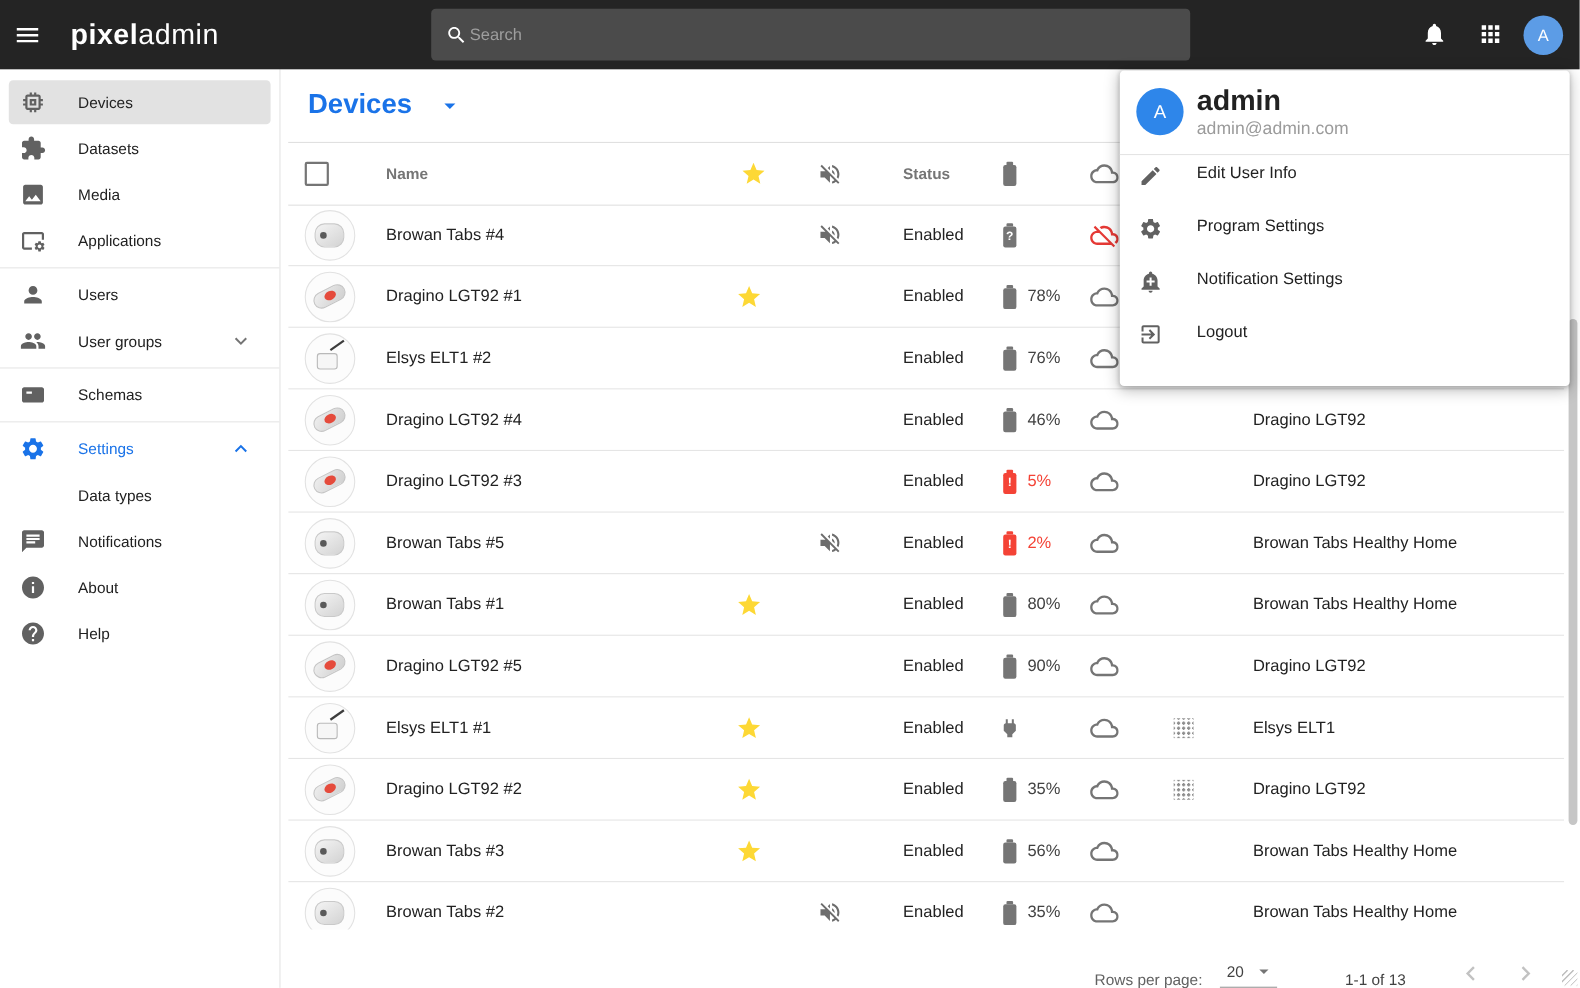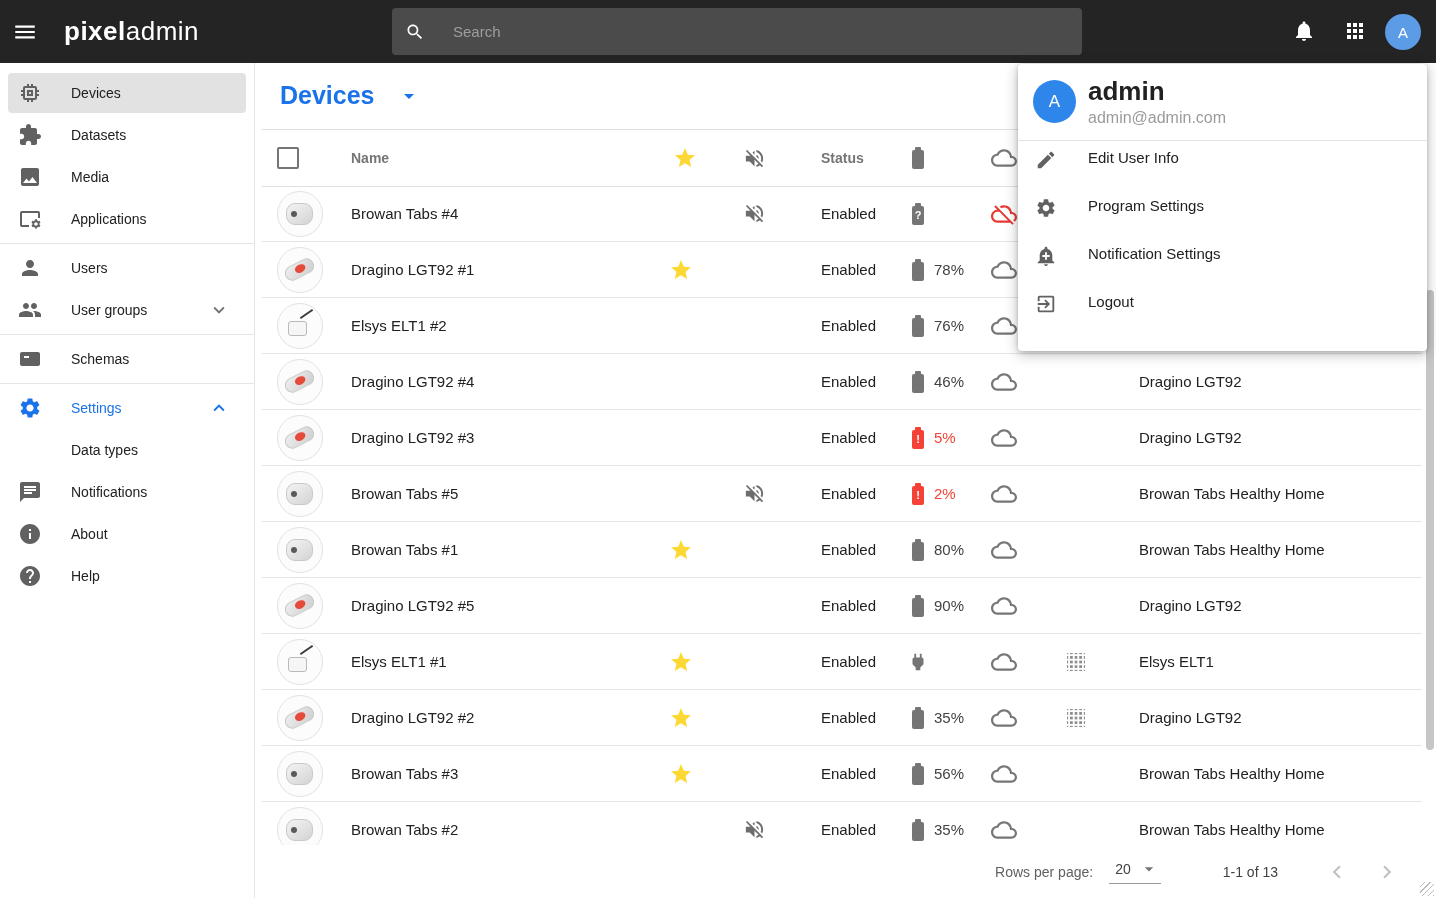--- a/index.html
+++ b/index.html
@@ -7,21 +7,21 @@
     -webkit-font-smoothing:antialiased;}
   svg{display:block}
   
   .topbar{position:absolute;left:0;top:0;width:1436px;height:63px;background:#242424;z-index:40;}
   .hamburger{position:absolute;left:12px;top:19px;width:26px;height:26px;color:#fff;cursor:pointer}
   .logo{position:absolute;left:64px;top:16px;font-size:26px;color:#fff;letter-spacing:.5px;cursor:default}
   .logo b{font-weight:700}
   .logo span{font-weight:300}
   .search{position:absolute;left:392px;top:8px;width:690px;height:47px;background:#4b4b4b;border-radius:4px;display:flex;align-items:center;}
   .search .s-icon{margin-left:13px;color:#fff}
-  .search input{flex:1;background:transparent;border:none;outline:none;color:#fff;font-size:15px;margin-left:26px;font-family:inherit}
+  .search input{flex:1;background:transparent;border:none;outline:none;color:#fff;font-size:15px;margin-left:0;font-family:inherit}
   .search input::placeholder{color:#9e9e9e}
   .top-icon{position:absolute;top:19px;width:26px;height:26px;color:#fff;cursor:pointer}
   .avatar-top{position:absolute;left:1385px;top:14px;width:36px;height:36px;border-radius:50%;background:#5c9ce6;color:#fff;font-size:15px;display:flex;align-items:center;justify-content:center;cursor:pointer}
   
   .sidebar{position:absolute;left:0;top:63px;width:255px;bottom:0;background:#fff;border-right:1px solid #e4e4e4;padding-top:8px;box-sizing:border-box;z-index:10}
   .side-item{position:relative;height:40px;margin:2px 8px;display:flex;align-items:center;border-radius:4px;cursor:pointer;color:#212121;font-size:14px}
   .side-item .ic{width:24px;height:24px;margin-left:10px;color:#616161;flex:0 0 24px}
   .side-item .lbl{margin-left:29px}
   .side-item.active{background:#e2e2e2}
   .side-item.accent,.side-item.accent .ic,.side-item.accent .chev{color:#1a73e8}
@@ -63,21 +63,21 @@
   .grain-ic{width:18px;height:18px;background-image:radial-gradient(circle,#8f8f8f 1.4px,transparent 1.6px);background-size:4.6px 4.6px;background-position:center}
   
   .thumb{position:relative;width:44px;height:44px;border-radius:50%;border:1px solid #e2e2e2;background:#fcfcfc;overflow:hidden}
   .thumb .browan{position:absolute;left:8px;top:11px;width:27px;height:22px;border-radius:9px;background:linear-gradient(145deg,#f4f4f4,#d3d3d3);border:1px solid #c9c9c9;box-sizing:border-box}
   .thumb .browan:before{content:"";position:absolute;left:4px;top:7px;width:6px;height:6px;border-radius:50%;background:#5a5a5a}
   .thumb .dragino{position:absolute;left:6px;top:14px;width:31px;height:15px;border-radius:8px;background:linear-gradient(145deg,#efefef,#cfcfcf);border:1px solid #c5c5c5;transform:rotate(-27deg);box-sizing:border-box}
   .thumb .dragino:before{content:"";position:absolute;left:10px;top:2px;width:11px;height:8px;border-radius:50%;background:#e54b3c}
   .thumb .elsys{position:absolute;left:10px;top:17px;width:19px;height:15px;border-radius:3px;background:#f6f6f6;border:1px solid #b9b9b9;box-sizing:border-box}
   .thumb .elsys:before{content:"";position:absolute;right:-8px;top:-9px;width:15px;height:2px;background:#3c3c3c;transform:rotate(-35deg)}
   
-  .pagination{position:absolute;left:7px;right:14px;top:782px;height:53px;display:flex;align-items:center;justify-content:flex-end;color:#616161;font-size:14px}
+  .pagination{position:absolute;left:7px;right:14px;top:782px;height:53px;display:flex;align-items:flex-end;justify-content:flex-end;color:#616161;font-size:14px}
   .rpp-label{font-size:14px;color:#616161}
   .rpp-select{display:flex;align-items:center;margin-left:16px;border-bottom:1px solid #9a9a9a;padding:0 2px 4px 6px;cursor:pointer}
   .rpp-select .v{font-size:14px;color:#424242}
   .rpp-select .caret{width:20px;height:20px;color:#757575;margin-left:8px}
   .range{margin-left:62px;color:#424242}
   .pg-btn{width:26px;height:26px;color:#c2c2c2;margin-left:46px;cursor:default}
   .pg-btn.next{margin-left:24px;margin-right:22px}
   
   .scroll-thumb{position:absolute;right:2px;top:227px;width:8px;height:460px;background:#c6c6c6;border-radius:4px;cursor:pointer}
   .resize-grip{position:fixed;right:2px;bottom:2px;width:14px;height:14px;background:repeating-linear-gradient(135deg,transparent 0 3px,#bdbdbd 3px 4px);cursor:nwse-resize}

